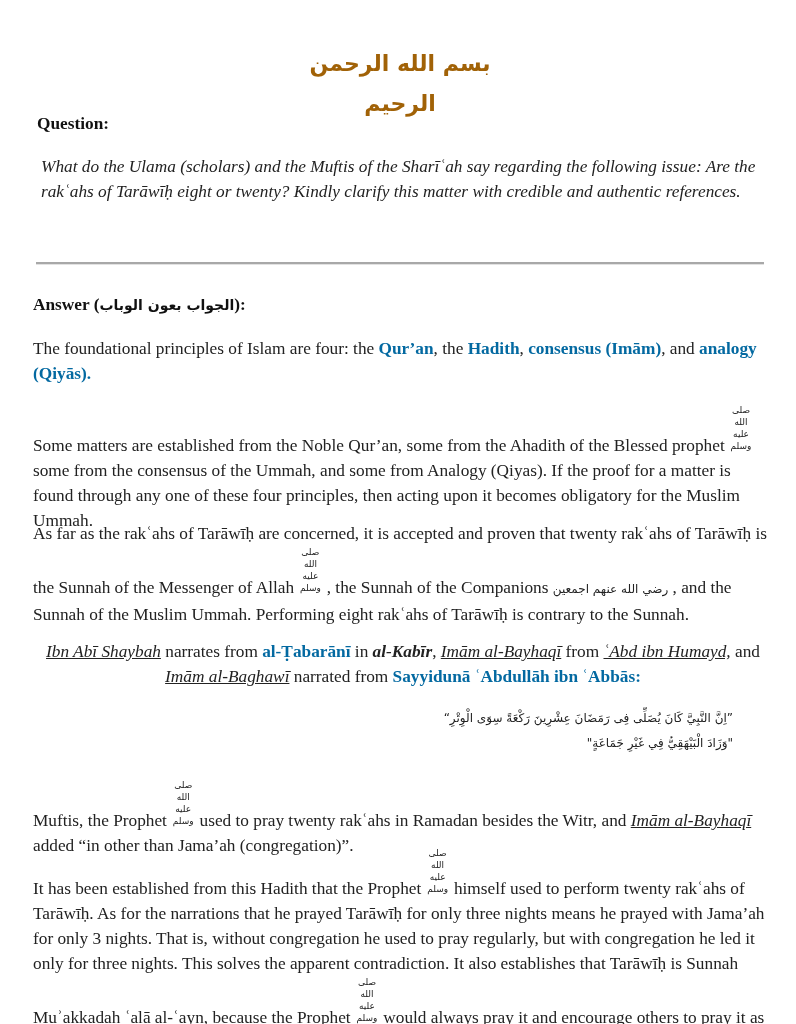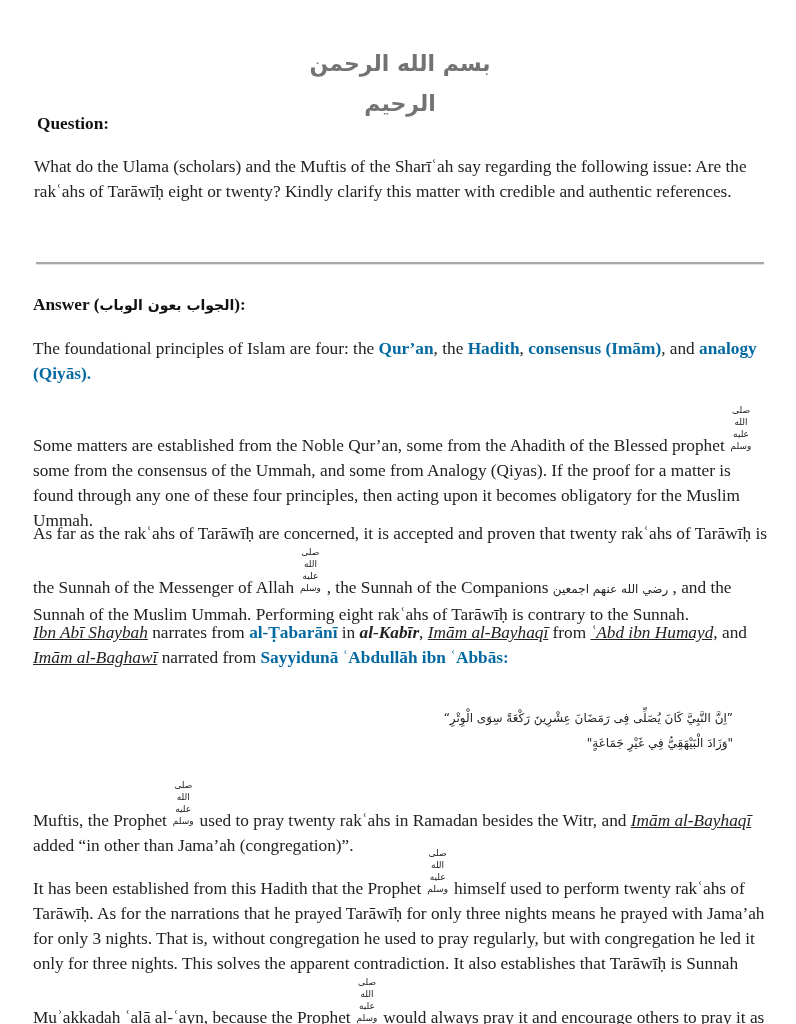--- a/index.html
+++ b/index.html
@@ -5,38 +5,38 @@
     html, body { margin: 0; padding: 0; background: #ffffff; }
     body {
       width: 796px; height: 1024px; overflow: hidden; position: relative;
       font-family: "Liberation Serif", serif; color: #222222;
       font-size: 17.3px; line-height: 25px;
     }
     .page { position: absolute; left: 33px; top: 0; width: 740px; }
     .bismillah {
       position: absolute; left: 300px; top: 44px; width: 200px; height: 40px;
       font-family: "DejaVu Sans", sans-serif; font-size: 22px; line-height: 40px;
-      text-align: center; color: #737373; font-weight: bold; letter-spacing: -1px;
+      text-align: center; color: #a16207; font-weight: bold; letter-spacing: -1px;
     }
     .heading { font-weight: bold; color: #111; }
     .q-heading { position: absolute; top: 111px; left: 4px; }
-    .q-body { position: absolute; top: 154px; left: 1px; width: 740px; }
+    .q-body { position: absolute; top: 154px; left: 8px; width: 740px; font-style: italic; }
     .divider {
       position: absolute; top: 262px; left: 3px; width: 728px; height: 2px;
       background: #a8a8a8; border-bottom: 1px solid #e2e2e2;
     }
     .a-heading { position: absolute; top: 292px; left: 0; }
     .ar { font-family: "DejaVu Sans", sans-serif; font-size: 14px; direction: rtl; unicode-bidi: embed; margin-top: 28px; }
     .ar-small { font-family: "DejaVu Sans", sans-serif; font-size: 12px; unicode-bidi: embed; direction: rtl; }
     .salawat { font-family: "DejaVu Sans", sans-serif; font-size: 9px; line-height: 12px; display: inline-block; vertical-align: 2px; text-align: center; width: 24px; letter-spacing: -1px; }
     .p { position: absolute; left: 0; width: 740px; }
     .p1 { top: 336px; }
     .p2 { top: 404px; }
     .p3 { top: 521px; }
-    .p4 { top: 620px; }
+    .p4 { top: 639px; text-align: center; }
     .hadith {
       position: absolute; top: 706px; left: 0; width: 700px; text-align: right;
       font-family: "DejaVu Sans", sans-serif; font-weight: normal; font-size: 12px; line-height: 25px;
       direction: rtl;
     }
     .p5 { top: 779px; }
     .p6 { top: 847px; }
     b { color: #0369a1; }
     .iu { font-style: italic; text-decoration: underline; }
     .bi { font-weight: bold; font-style: italic; }

